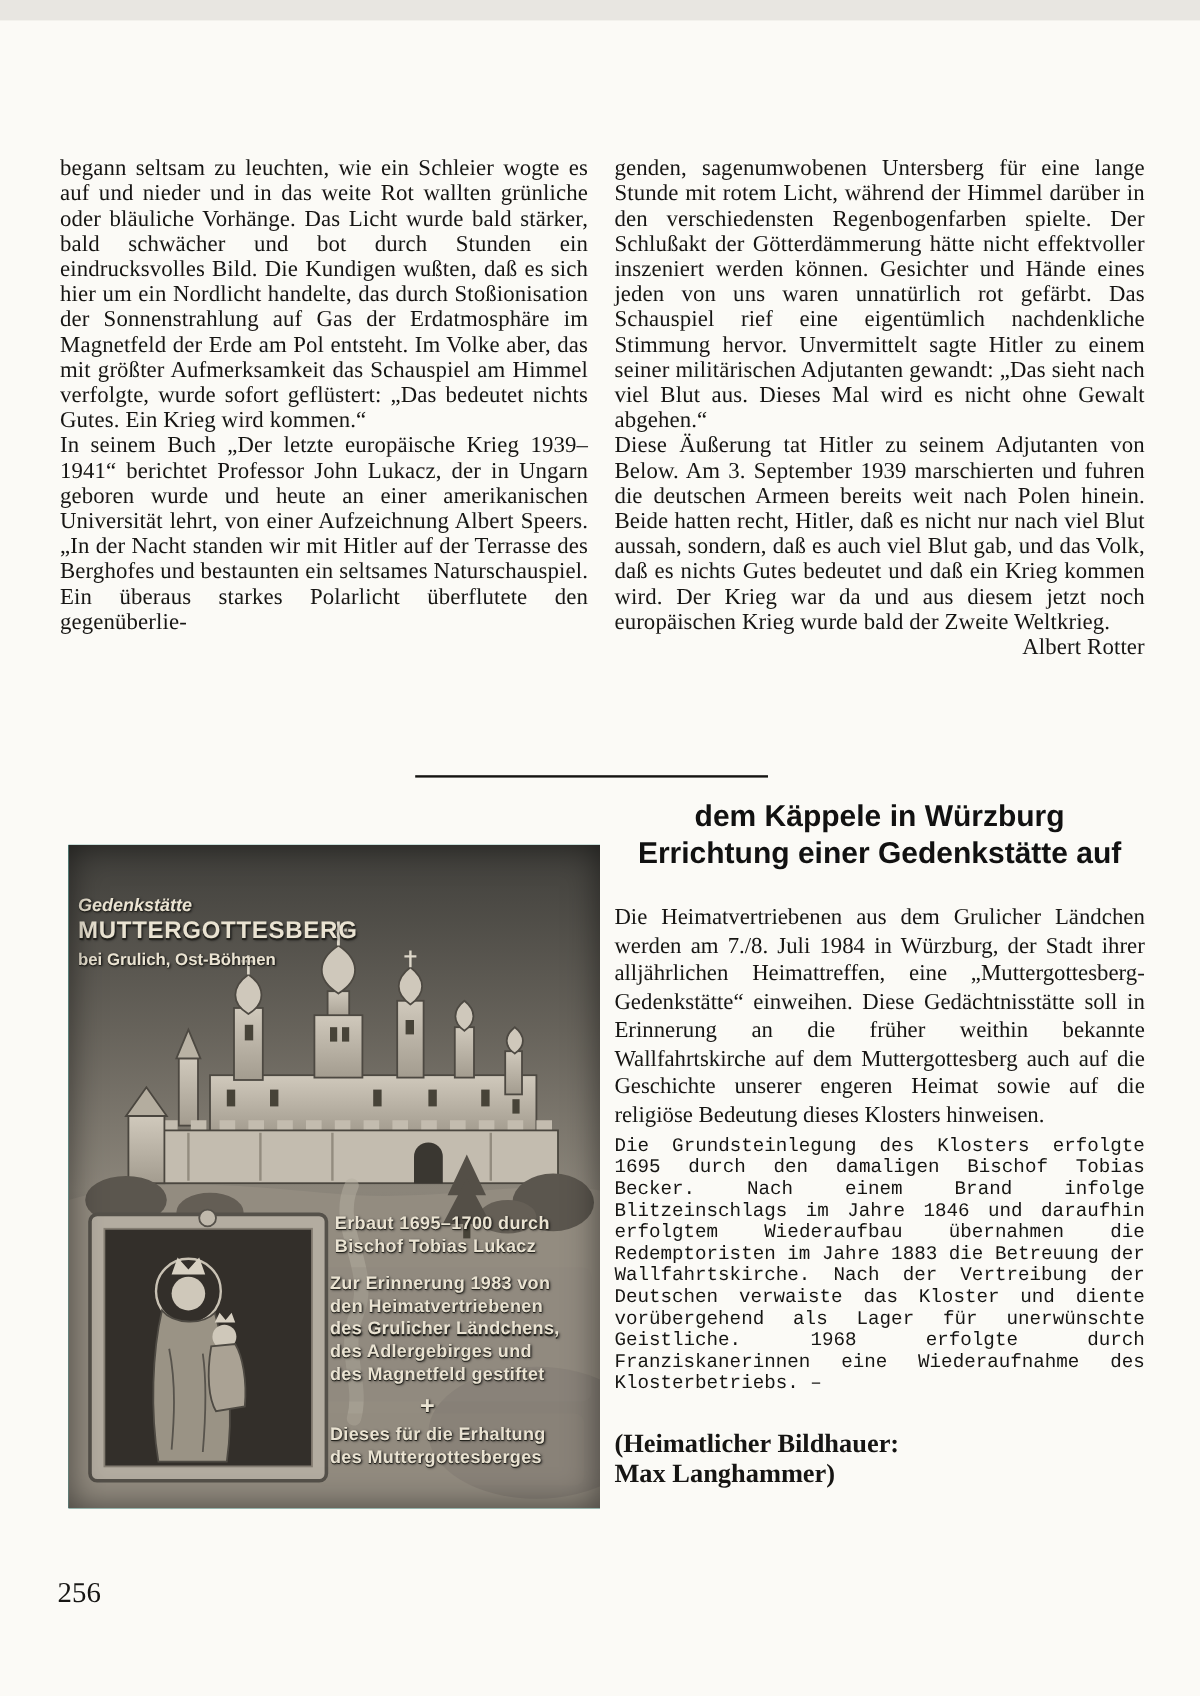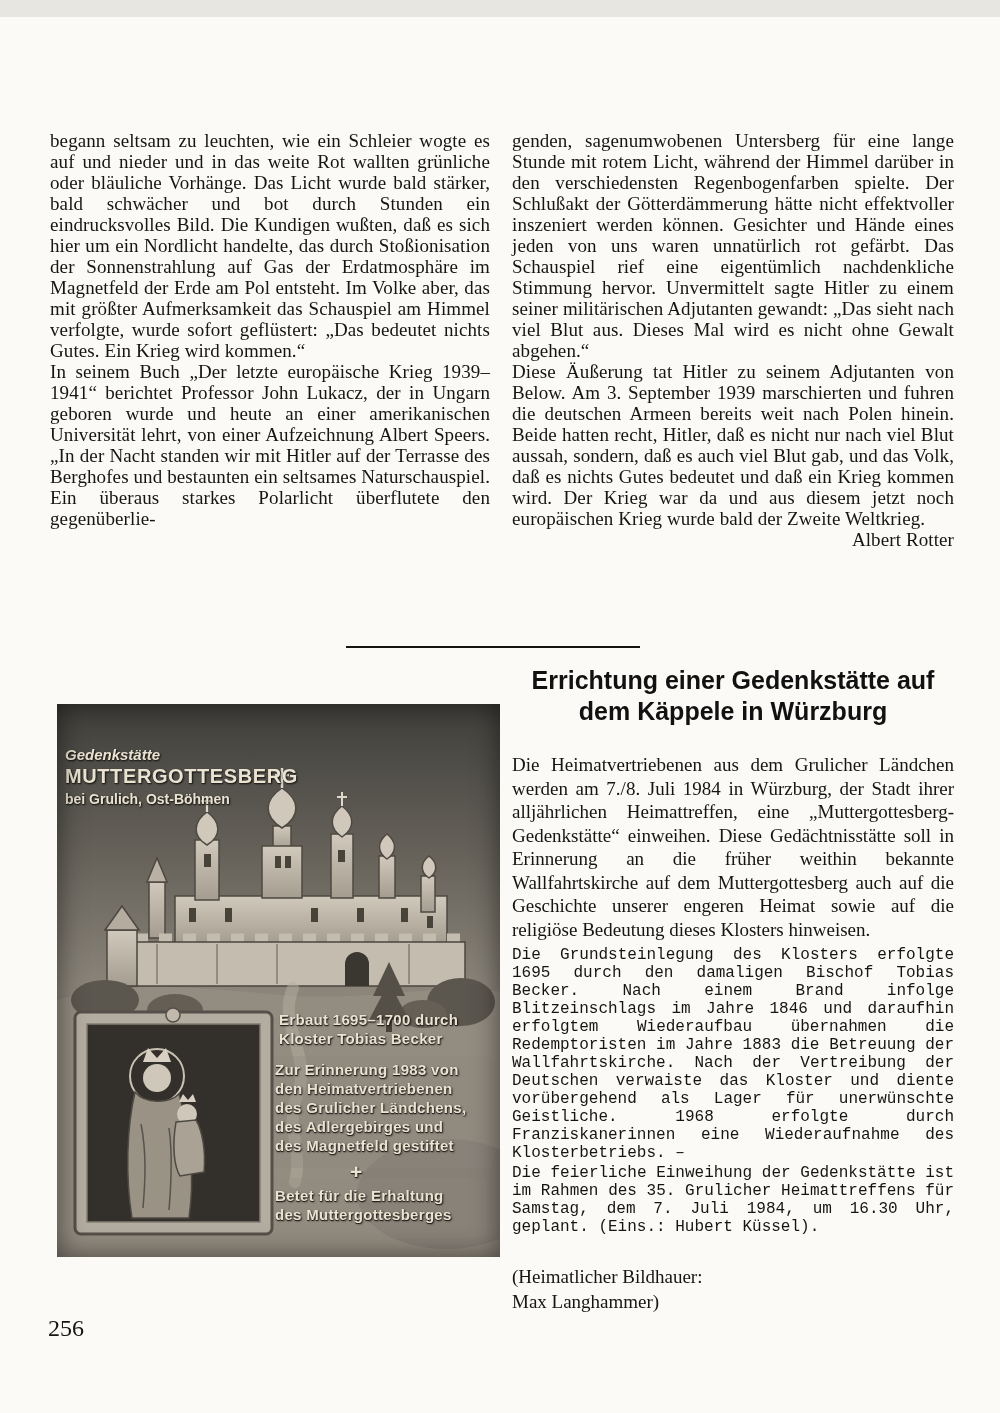--- a/index.html
+++ b/index.html
@@ -54,21 +54,21 @@
   }
   .hl-line { display:block; }
   .lead {
     margin-top:26px; font-size:19px; line-height:23.5px; text-align:justify;
   }
   .small {
     margin-top:5px; font-size:16px; line-height:18px; text-align:justify;font-family:Liberation Mono, monospace;
   }
   .small + .small { margin-top:2px; }
   .credit {
-    margin-top:28px; font-weight:normal; font-size:19px; line-height:25px;
+    margin-top:28px; font-weight:bold; font-size:22px; line-height:25px;
   }
   
   .page-number {
     position:absolute; left:48px; top:1298px; font-size:24px; color:#161513;
   }
 </style>
 </head>
 <body>
 
 <div class="page">
@@ -185,47 +185,46 @@
     </svg>
 
     <div class="ph-text ph-header">
       <div class="ph-h1">Gedenkstätte</div>
       <div class="ph-h2">MUTTERGOTTESBERG</div>
       <div class="ph-h3">bei Grulich, Ost-Böhmen</div>
     </div>
 
     <div class="ph-text ph-ins ph-ins1">
       <div>Erbaut 1695–1700 durch</div>
-      <div>Kloster Tobias Becker</div>
+      <div>Bischof Tobias Lukacz</div>
     </div>
 
     <div class="ph-text ph-ins ph-ins2">
       <div>Zur Erinnerung 1983 von</div>
       <div>den Heimatvertriebenen</div>
       <div>des Grulicher Ländchens,</div>
       <div>des Adlergebirges und</div>
       <div>des Magnetfeld gestiftet</div>
     </div>
 
     <div class="ph-text ph-cross">+</div>
 
     <div class="ph-text ph-ins ph-ins3">
-      <div>Betet für die Erhaltung</div>
+      <div>Dieses für die Erhaltung</div>
       <div>des Muttergottesberges</div>
     </div>
   </figure>
 
   <section class="memorial">
     <h2 class="headline">
+      <span class="hl-line">dem Käppele in Würzburg</span>
       <span class="hl-line">Errichtung einer Gedenkstätte auf</span>
-      <span class="hl-line">dem Käppele in Würzburg</span>
     </h2>
     <p class="lead">Die Heimatvertriebenen aus dem Grulicher Ländchen werden am 7./8. Juli 1984 in Würzburg, der Stadt ihrer alljährlichen Heimattreffen, eine „Muttergottesberg-Gedenkstätte“ einweihen. Diese Gedächtnisstätte soll in Erinnerung an die früher weithin bekannte Wallfahrtskirche auf dem Muttergottesberg auch auf die Geschichte unserer engeren Heimat sowie auf die religiöse Bedeutung dieses Klosters hinweisen.</p>
     <p class="small">Die Grundsteinlegung des Klosters erfolgte 1695 durch den damaligen Bischof Tobias Becker. Nach einem Brand infolge Blitzeinschlags im Jahre 1846 und daraufhin erfolgtem Wiederaufbau übernahmen die Redemptoristen im Jahre 1883 die Betreuung der Wallfahrtskirche. Nach der Vertreibung der Deutschen verwaiste das Kloster und diente vorübergehend als Lager für unerwünschte Geistliche. 1968 erfolgte durch Franziskanerinnen eine Wiederaufnahme des Klosterbetriebs. –</p>
-    <p class="small">Die feierliche Einweihung der Gedenkstätte ist im Rahmen des 35. Grulicher Heimattreffens für Samstag, dem 7. Juli 1984, um 16.30 Uhr, geplant. (Eins.: Hubert Küssel).</p>
     <div class="credit">
       <div>(Heimatlicher Bildhauer:</div>
       <div>Max Langhammer)</div>
     </div>
   </section>
 
   <div class="page-number">256</div>
 
 </div>
 

